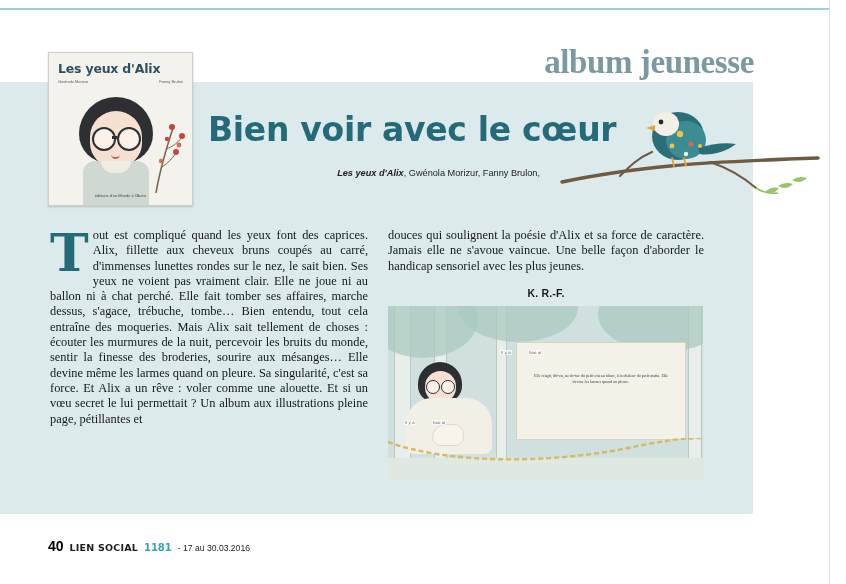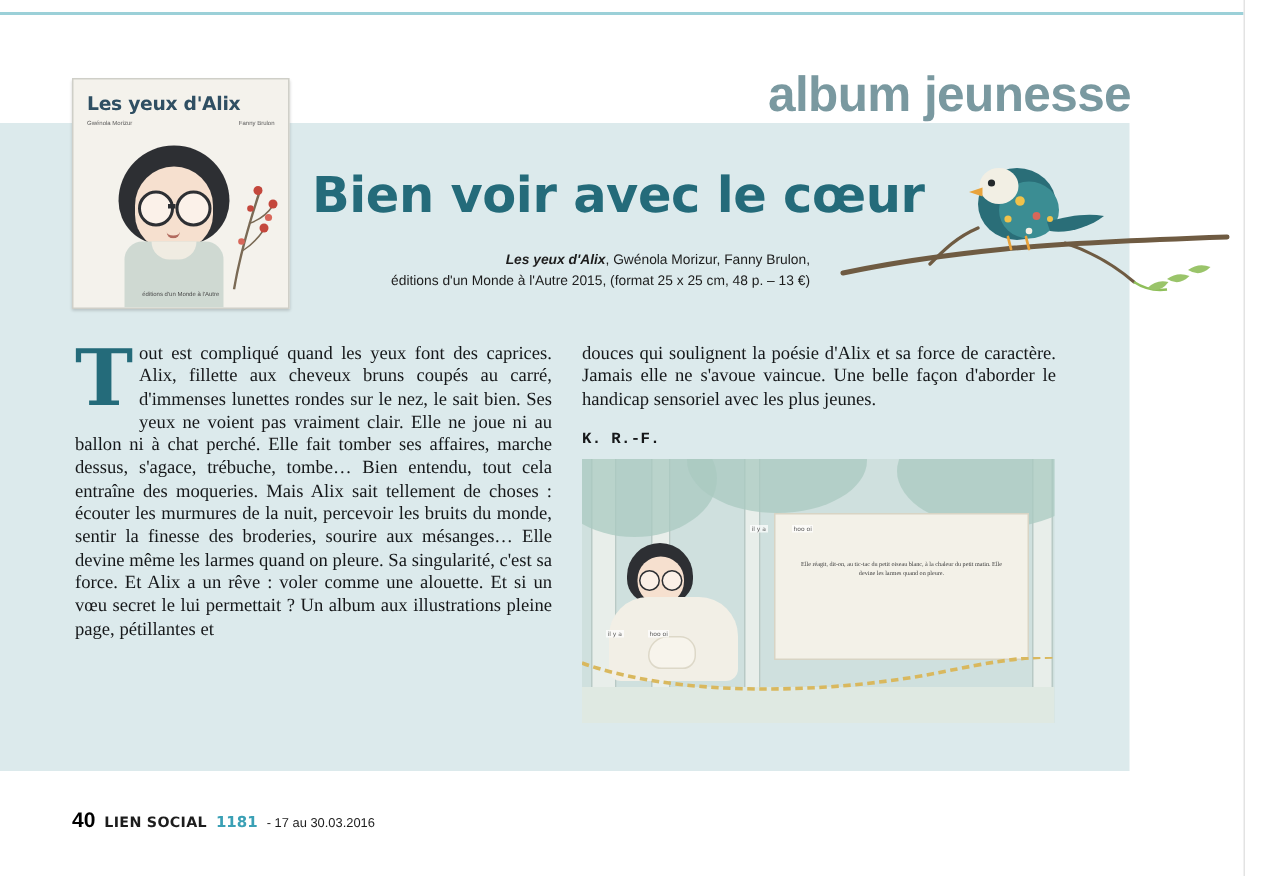--- a/index.html
+++ b/index.html
@@ -43,21 +43,21 @@
     left: 0; top: 82px;
     width: 753px; height: 432px;
     background: #dceaec;
   }
 
   
   .album-title {
     position: absolute;
     right: 92px;
     top: 44px;
-    font-family: Liberation Sans, sans-serif;
+    font-family: Liberation Serif, serif;
     font-weight: bold;
     font-size: 33px;
     letter-spacing: -0.4px;
     color: #7a99a0;
     white-space: nowrap;
   }
 
   
   .cover {
     position: absolute;
@@ -208,22 +208,22 @@
     font-size: 52px;
     line-height: 42px;
     color: #246b7a;
     padding: 2px 4px 0 0;
     margin-top: 2px;
   }
   .signature {
     position: absolute;
     left: 388px; top: 287px;
     width: 316px;
-    text-align: left;
-    font-family: Liberation Mono, monospace;
+    text-align: center;
+    font-family: Liberation Sans, sans-serif;
     font-weight: bold;
     font-size: 10.5px;
     color: #16181a;
     letter-spacing: 0.2px;
   }
 
   
   .inner-illus {
     position: absolute;
     left: 388px; top: 306px;
@@ -392,21 +392,20 @@
       <span>Gwénola Morizur</span>
       <span>Fanny Brulon</span>
     </div>
     <div class="cover-pub">éditions d'un Monde à l'Autre</div>
   </div>
 
   <div class="headline">Bien voir avec le cœur</div>
 
   <div class="credits">
     <b>Les yeux d'Alix</b><span>, Gwénola Morizur, Fanny Brulon,</span><br>
-    <span>éditions d'un Monde à l'Autre 2015, (format 25 x 25 cm, 48 p. – 13 €)</span>
   </div>
 
   <div class="bird-wrap">
     <svg width="260" height="112" viewBox="0 0 260 112">
       <path d="M2,82 C40,74 70,70 110,66 C150,62 200,60 258,58" stroke="#6f5b42" stroke-width="3.4" fill="none" stroke-linecap="round"></path>
       <path d="M60,76 C70,66 78,58 92,52" stroke="#6f5b42" stroke-width="2.2" fill="none" stroke-linecap="round"></path>
       <path d="M150,62 C168,68 182,76 196,88" stroke="#6f5b42" stroke-width="2" fill="none" stroke-linecap="round"></path>
       <path d="M196,88 C202,92 210,94 218,93" stroke="#8fbf5a" stroke-width="1.6" fill="none"></path>
       <path d="M205,92 q6,-6 14,-4 q-6,8 -14,4Z" fill="#9ac46a"></path>
       <path d="M218,86 q7,-5 15,-2 q-7,7 -15,2Z" fill="#9ac46a"></path>

